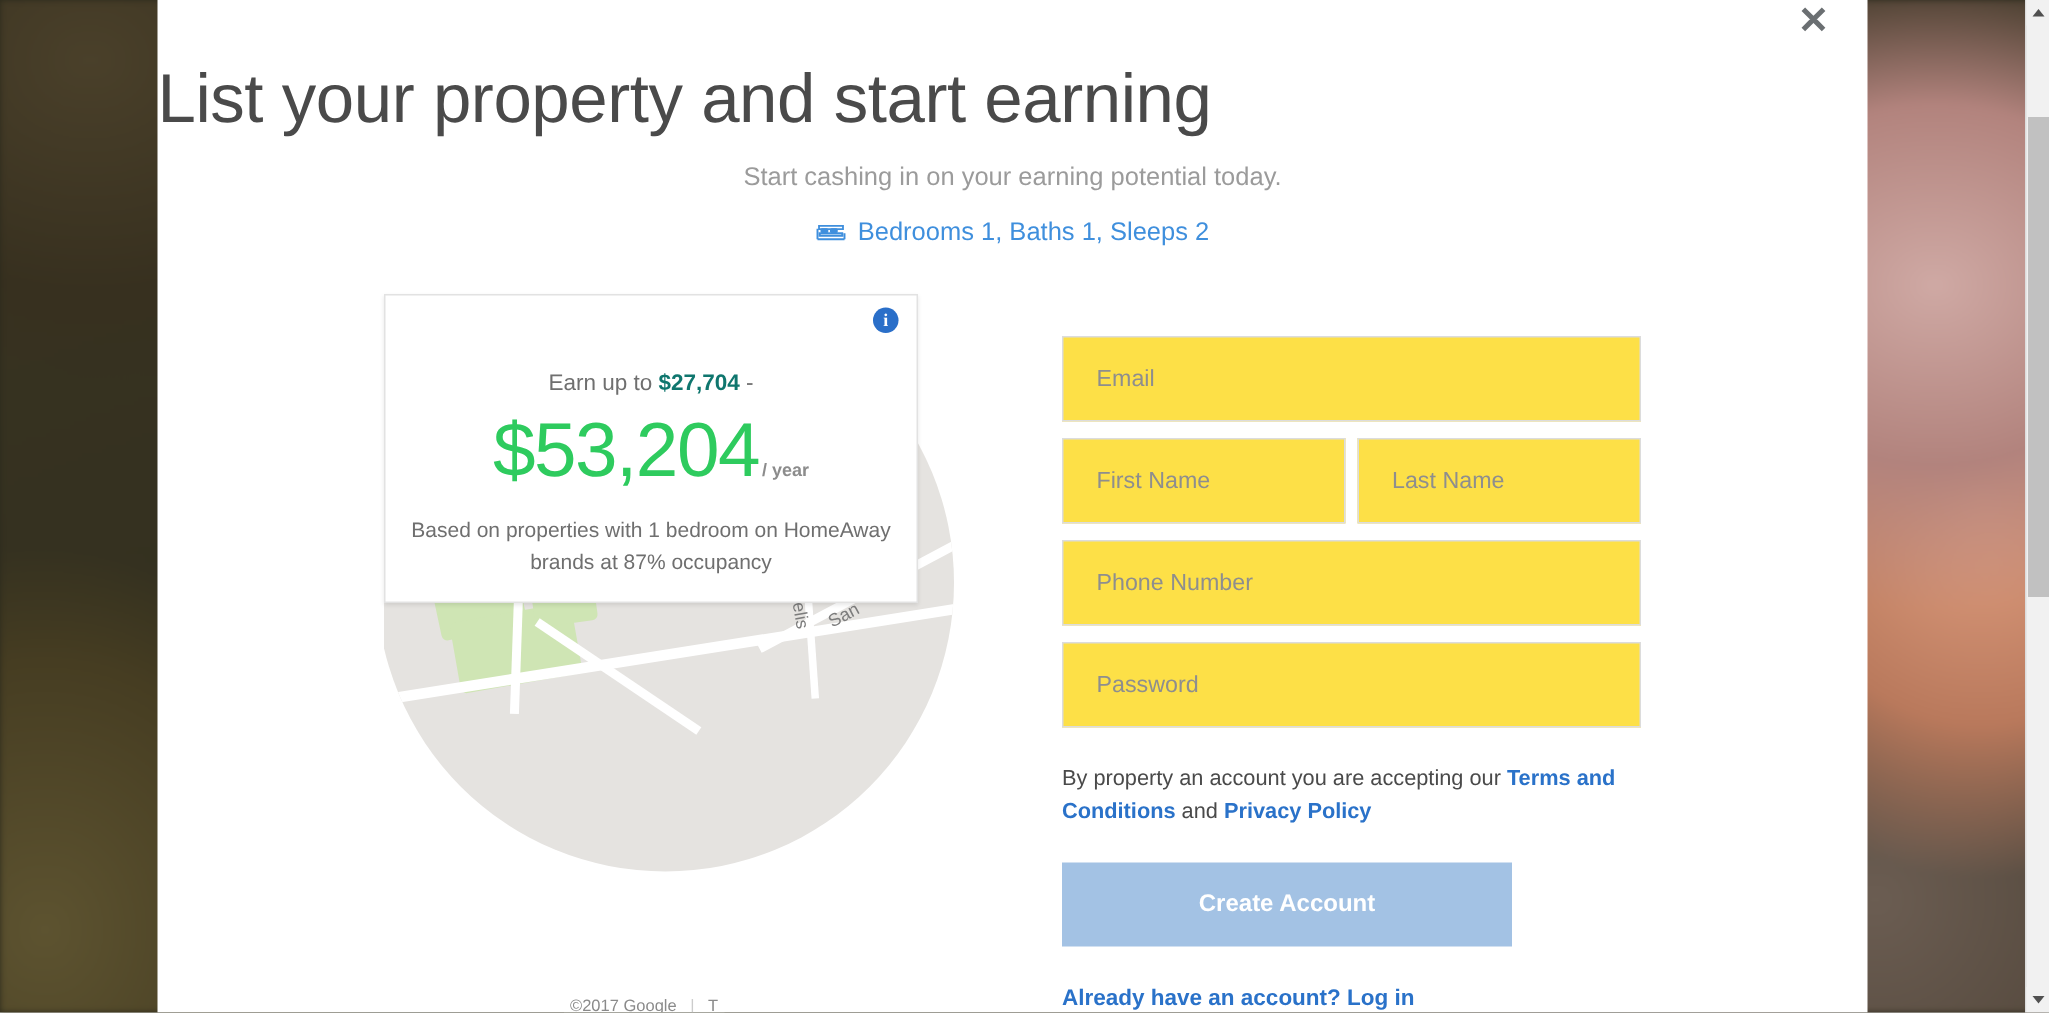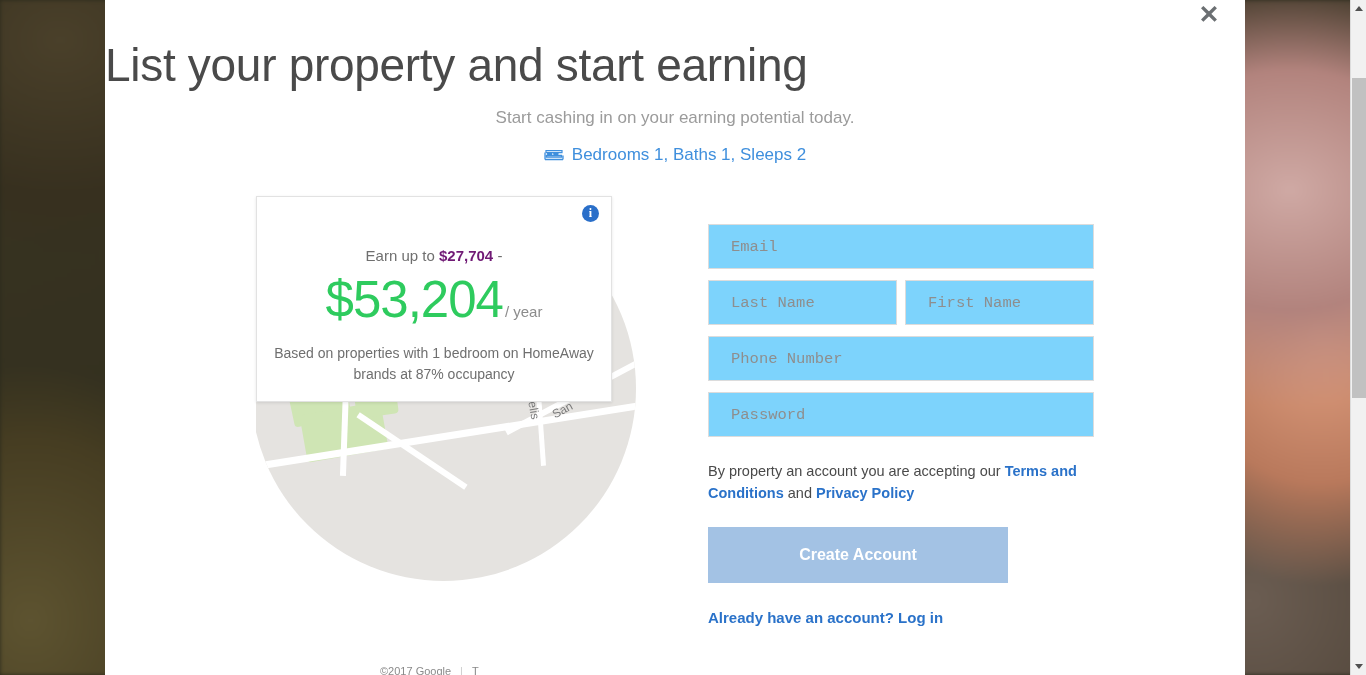--- a/index.html
+++ b/index.html
@@ -131,36 +131,36 @@
     box-shadow: 0 1px 3px rgba(0,0,0,0.10); z-index: 8;
     padding: 14px 16px 0; text-align: center;
   }
   #info-icon {
     position: absolute; right: 12px; top: 8px; width: 17px; height: 17px;
     border-radius: 50%; background: #2a6fc9; color: #fff; font-size: 12px;
     font-weight: bold; line-height: 17px; text-align: center;
     font-family: "Liberation Serif", serif; cursor: pointer;
   }
   #earn-top { margin-top: 36px; font-size: 15px; color: #6f6f6f; }
-  #earn-top b { color: #701a75; font-weight: bold; }
+  #earn-top b { color: #0f766e; font-weight: bold; }
   #earn-big-row {
     margin-top: 6px; display: flex; align-items: baseline;
     justify-content: center;
   }
   #earn-big { font-size: 51px; color: #2ecb5e; font-weight: 400; letter-spacing: -1px; }
-  #earn-per { font-size: 15px; color: #8c8c8c; margin-left: 2px; }
+  #earn-per { font-size: 12px; color: #8c8c8c; margin-left: 2px; font-weight: bold; }
   #earn-note {
     margin-top: 14px; font-size: 14px; color: #6f6f6f; line-height: 21px;
   }
 
   
   .field {
-    width: 100%; height: 45px; border: 1px solid #dcdcdc; background: #7dd3fc;
+    width: 100%; height: 57px; border: 1px solid #dcdcdc; background: #fde047;
     padding: 0 22px; font-size: 15.5px; color: #333; outline: none;
-    font-family: Liberation Mono, monospace; margin-bottom: 11px;
+    font-family: Liberation Sans, sans-serif; margin-bottom: 11px;
   }
   .field::placeholder { color: #8e8e8e; }
   #name-row { display: flex; gap: 8px; }
   #name-row .field { margin-bottom: 11px; }
   #first-name { width: 189px; }
   #last-name  { width: 189px; }
 
   #terms {
     margin-top: 12px; font-size: 14.5px; color: #4a4a4a; line-height: 22px;
   }
@@ -274,22 +274,22 @@
         </div>
         <div id="earn-note">Based on properties with 1 bedroom on HomeAway brands at 87% occupancy</div>
       </div>
     </div>
 
     <div id="right-col">
 
       <input class="field" id="email" type="text" placeholder="Email" style="">
 
       <div id="name-row">
+        <input class="field" id="first-name" type="text" placeholder="First Name" style="">
         <input class="field" id="last-name" type="text" placeholder="Last Name" style="">
-        <input class="field" id="first-name" type="text" placeholder="First Name" style="">
       </div>
 
       <input class="field" id="phone" type="text" placeholder="Phone Number" style="">
 
       <input class="field" id="password" type="password" placeholder="Password" style="">
 
       <div id="terms">
         <span>By property an account you are accepting our </span><a>Terms and Conditions</a><span> and </span><a>Privacy Policy</a>
       </div>
 

